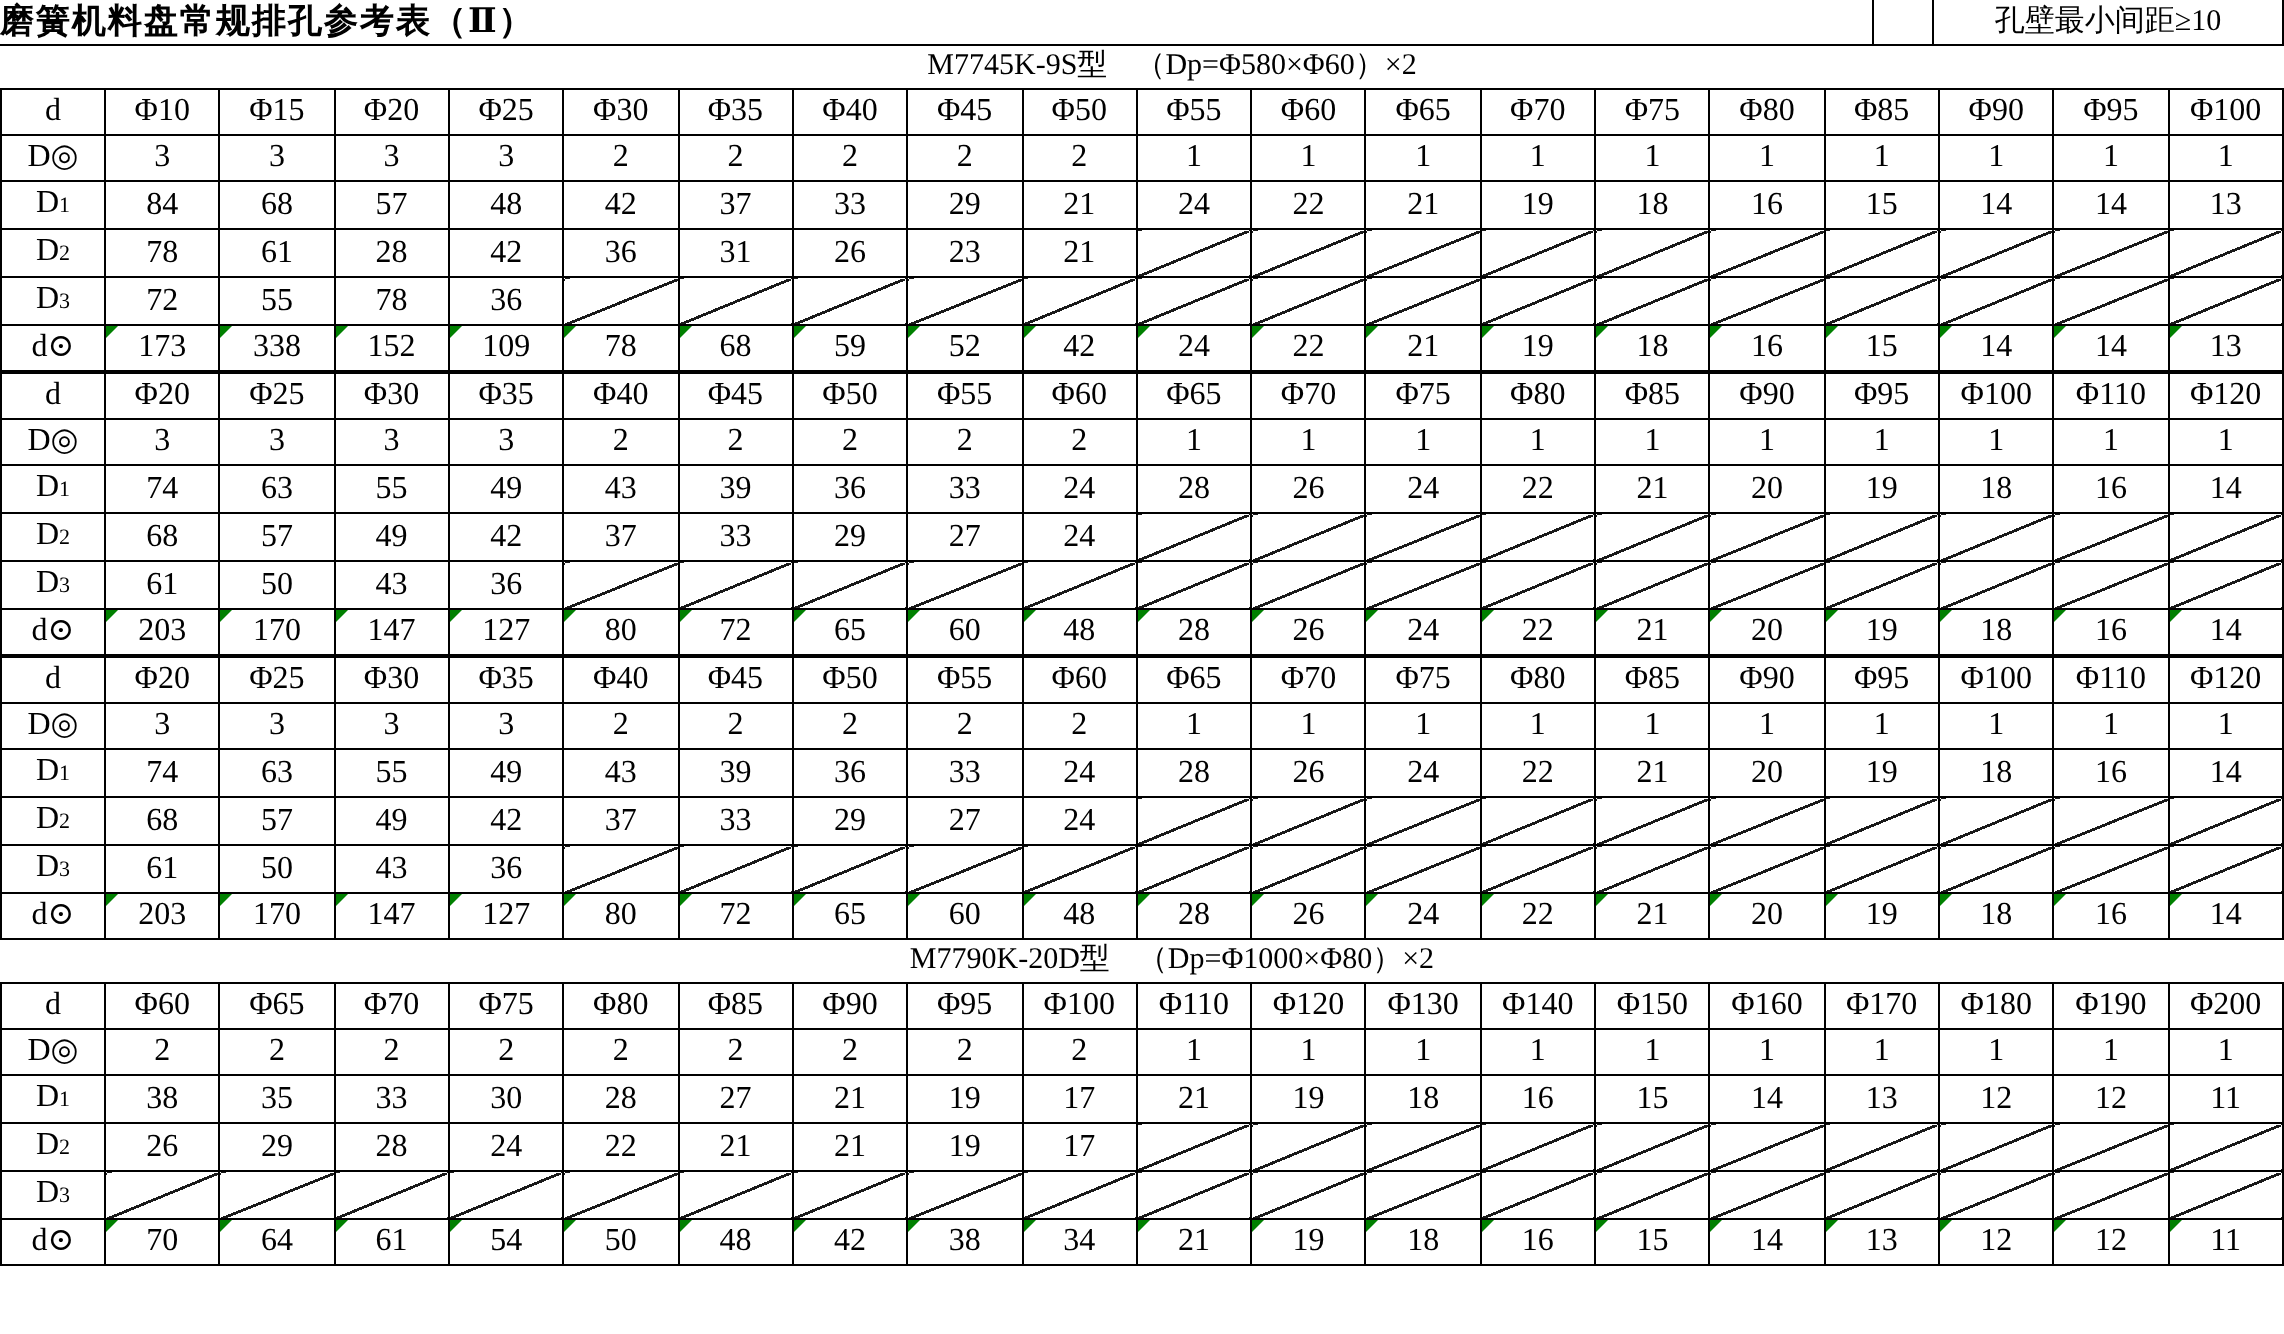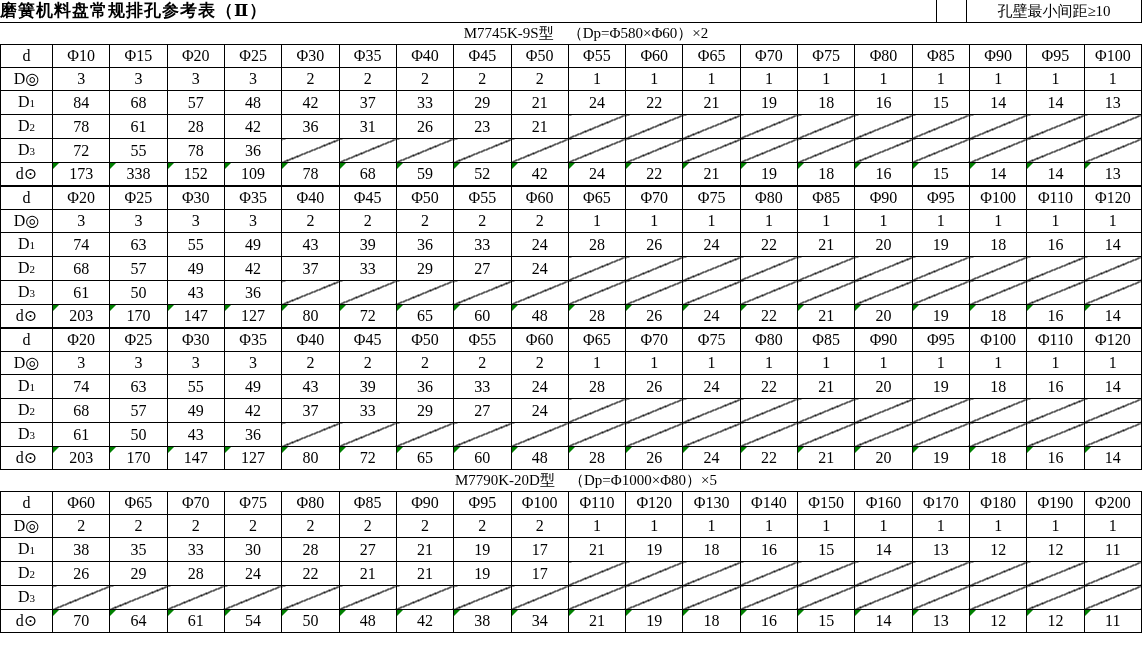--- a/index.html
+++ b/index.html
@@ -534,21 +534,21 @@
             <td class="flag">22</td>
             <td class="flag">21</td>
             <td class="flag">20</td>
             <td class="flag">19</td>
             <td class="flag">18</td>
             <td class="flag">16</td>
             <td class="flag">14</td>
           </tr>
         </tbody>
       </table>
-      <div class="section-header"><span class="model">M7790K-20D型</span><span class="spec">（Dp=Φ1000×Φ80）×5</span></div>
+      <div class="section-header"><span class="model">M7790K-20D型</span><span class="spec">（Dp=Φ1000×Φ80）×2</span></div>
       <table class="grid">
         <colgroup>
           <col style="width: 52px;">
           <col>
           <col>
           <col>
           <col>
           <col>
           <col>
           <col>

